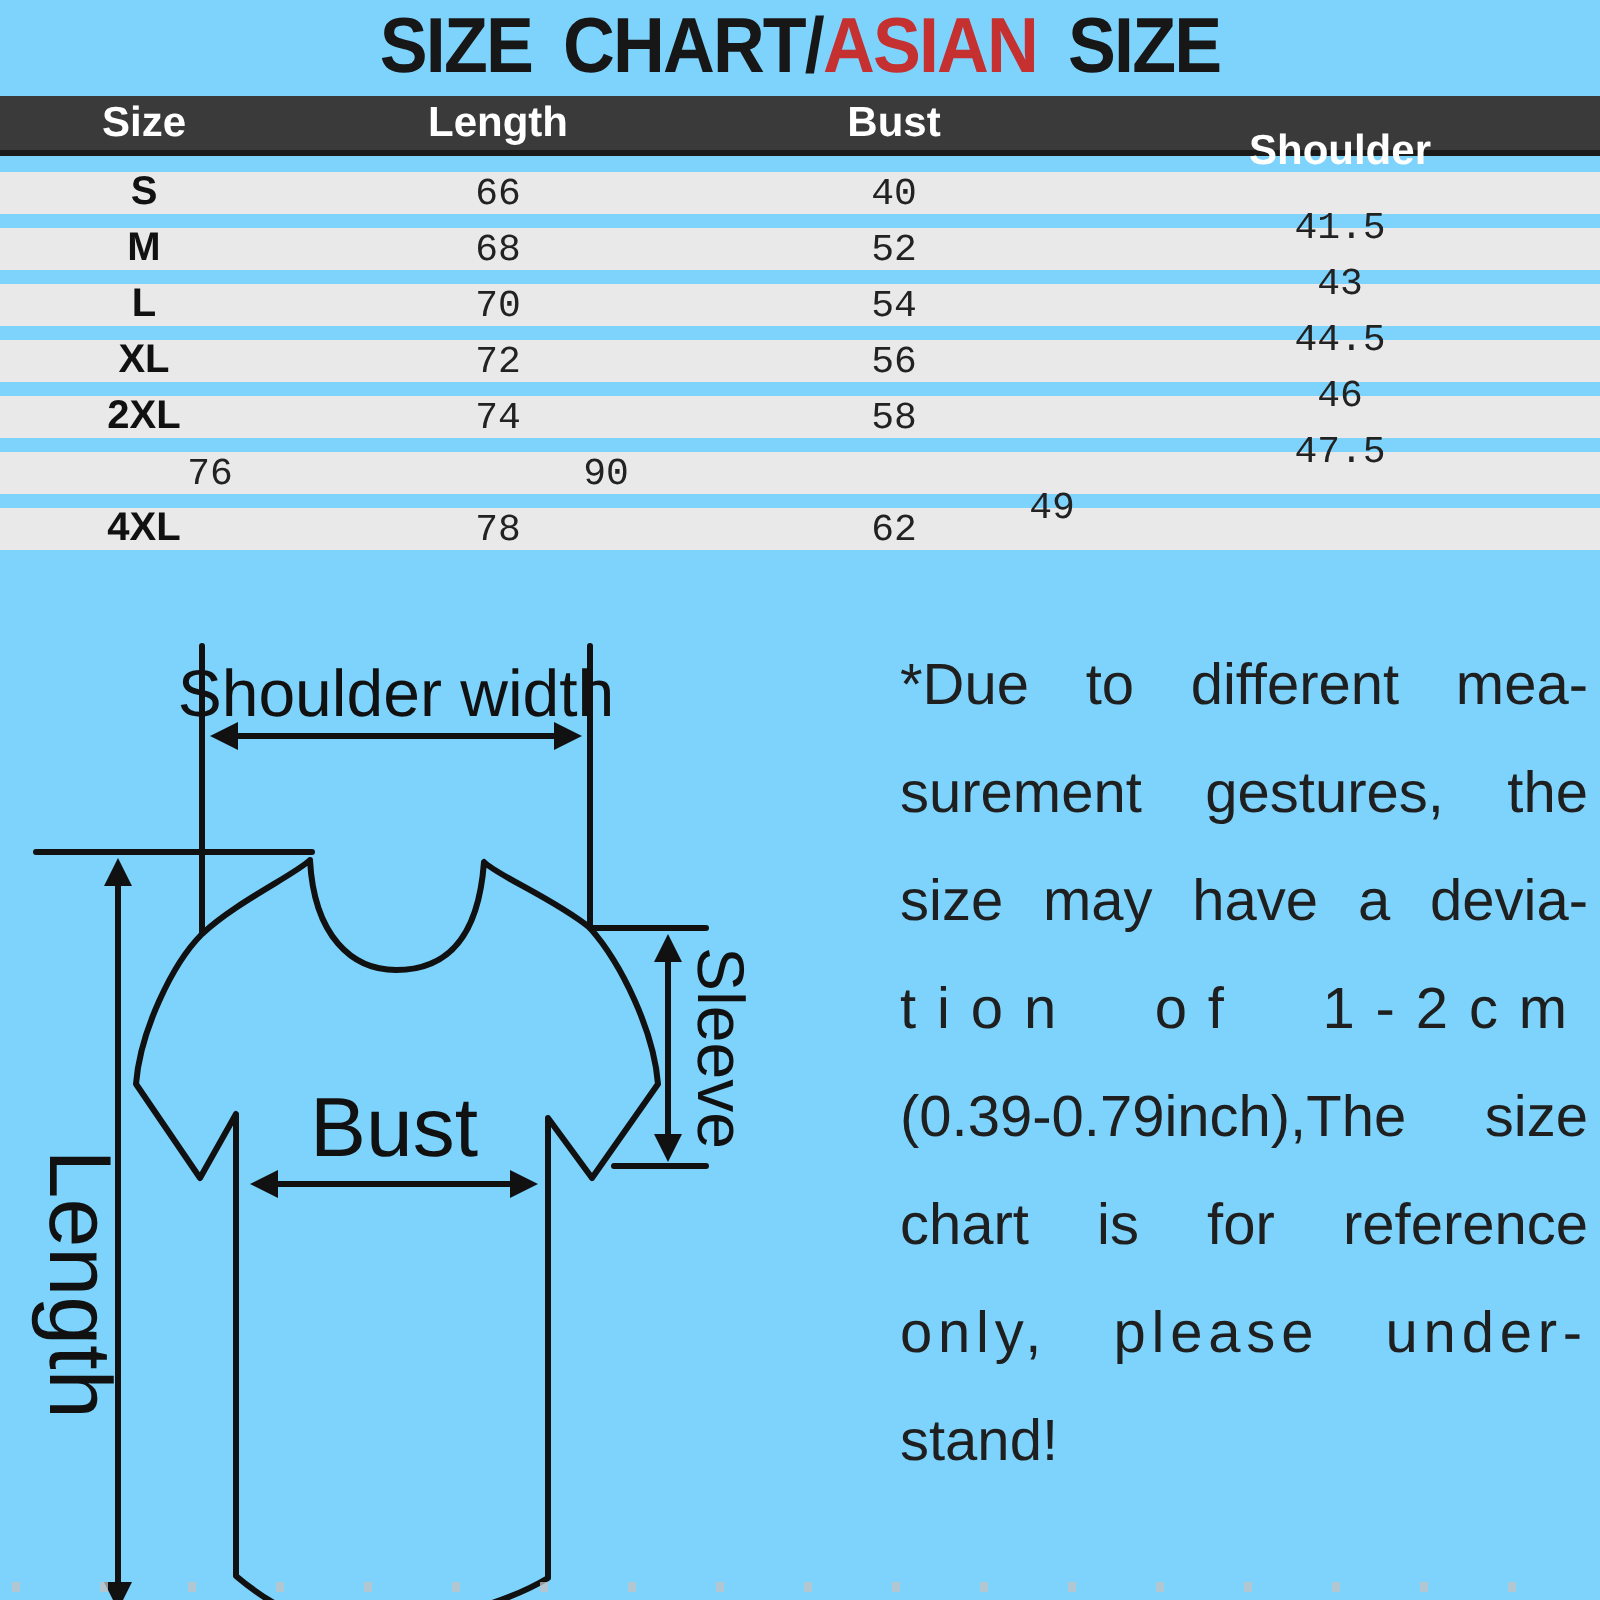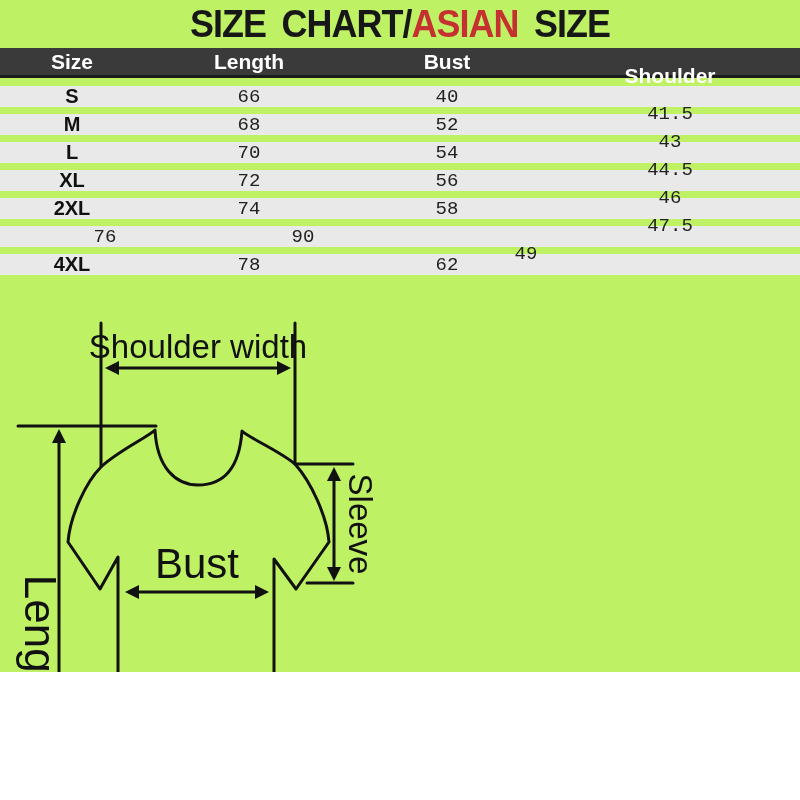--- a/index.html
+++ b/index.html
@@ -1,16 +1,16 @@
 <!DOCTYPE html>
 <html><head>
 <meta charset="utf-8">
 <style>
   html,body{margin:0;padding:0;background:#fff;}
-  .page{position:relative;width:800px;height:672px;background:#bef264;overflow:hidden;
+  .page{position:relative;width:800px;height:800px;background:#7dd3fc;overflow:hidden;
         font-family:"Liberation Sans",sans-serif;color:#1a1a1a;}
 
   
   .title{position:absolute;top:2px;left:0;width:800px;text-align:center;
          font-size:39px;font-weight:bold;letter-spacing:-1px;word-spacing:7px;
          color:#171717;transform:scaleX(.92);transform-origin:center;white-space:nowrap;}
   .title .red{color:#c53030;}
 
   
   .size-table{position:absolute;top:48px;left:0;width:800px;}
@@ -140,15 +140,25 @@
         <polygon points="269,272 255,265 255,279"></polygon>
       </g>
 
       <text x="198" y="38" text-anchor="middle" font-size="33">Shoulder width</text>
       <text x="197" y="258" text-anchor="middle" font-size="42">Bust</text>
       <text transform="translate(349,204) rotate(90)" text-anchor="middle" font-size="33">Sleeve</text>
       <text transform="translate(25,322) rotate(90)" text-anchor="middle" font-size="44">Length</text>
     </svg>
   </div>
 
+  <div class="note">
+    <div class="nline">*Due to different mea-</div>
+    <div class="nline">surement gestures, the</div>
+    <div class="nline">size may have a devia-</div>
+    <div class="nline spread">tion of 1-2cm</div>
+    <div class="nline">(0.39-0.79inch),The size</div>
+    <div class="nline">chart is for reference</div>
+    <div class="nline spread2">only, please under-</div>
+    <div class="nline last">stand!</div>
+  </div>
 
   <div class="bottom-marks"></div>
 </div>
 
 </body></html>

